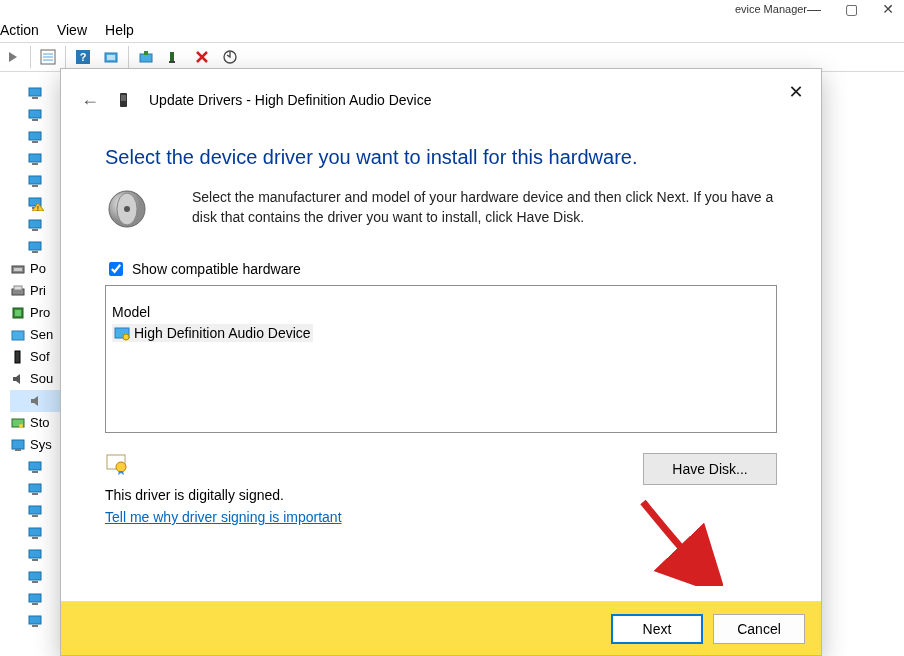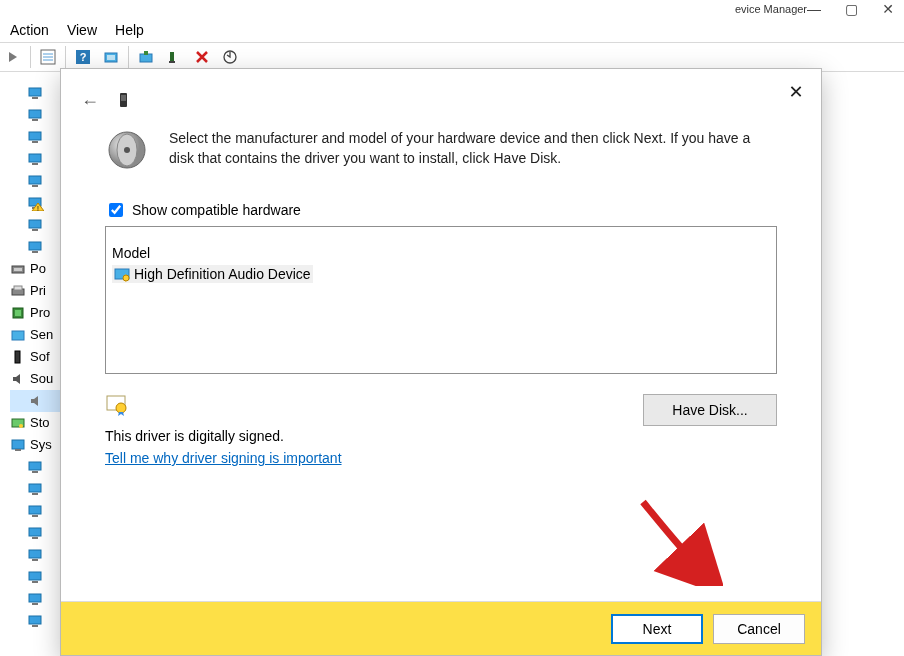--- a/index.html
+++ b/index.html
@@ -24,21 +24,21 @@
     align-items: center;
     justify-content: flex-end;
   }
   .title-remnant .wincontrols { display:flex; gap:24px; padding-right:10px; font-size:14px; color:#444;}
   
   .menubar {
     height: 24px;
     display: flex;
     align-items: center;
     gap: 18px;
-    padding-left: 10px;
+    padding-left: 0;
     font-size: 14px;
   }
   .menubar span { cursor: default; }
   
   .toolbar {
     height: 30px;
     border-top: 1px solid #d9d9d9;
     border-bottom: 1px solid #d9d9d9;
     display: flex;
     align-items: center;
@@ -105,21 +105,21 @@
     overflow:hidden;
     position:relative;
   }
   .instruction {
     color:#003a99;
     font-size: 20px;
     margin: 18px 0 18px 0;
   }
   .desc-row { display:flex; gap:20px; align-items:flex-start; margin-bottom:28px;}
   .desc-row .hw-icon { width:44px;height:44px; flex:0 0 44px;}
-  .desc-text { font-size:14px; color:#222; line-height:1.45;}
+  .desc-text { font-size:14px; color:#222; line-height:1.45;margin-left:23px;}
 
   .check-row { display:flex; align-items:center; gap:6px; font-size:14px; margin-bottom:6px;}
   .check-row input { width:14px;height:14px;}
 
   .model-box {
     border:1px solid #8f8f8f;
     height:148px;
     background:#fff;
     padding:16px 6px;
     font-size:14px;
@@ -422,23 +422,25 @@
 </div>
 
 <div class="dialog">
   <div class="dlg-close">✕</div>
   <div class="dlg-header">
     <span class="back-arrow">←</span>
     <svg class="dev-icon" width="18" height="18">
         <rect x="5" y="2" width="7" height="14" rx="1" fill="#333"></rect>
         <rect x="6" y="4" width="5" height="6" fill="#666"></rect>
       </svg>
+    <span>Update Drivers - High Definition Audio Device</span>
   </div>
 
   <div class="dlg-body">
+    <div class="instruction">Select the device driver you want to install for this hardware.</div>
 
     <div class="desc-row">
       <svg class="hw-icon" width="44" height="44" viewBox="0 0 44 44">
         <defs>
             <radialGradient id="g1" cx="35%" cy="35%">
               <stop offset="0%" stop-color="#e8e8e8"></stop>
               <stop offset="100%" stop-color="#8a8a8a"></stop>
             </radialGradient>
           </defs>
         <circle cx="22" cy="22" r="18" fill="url(#g1)" stroke="#666"></circle>

